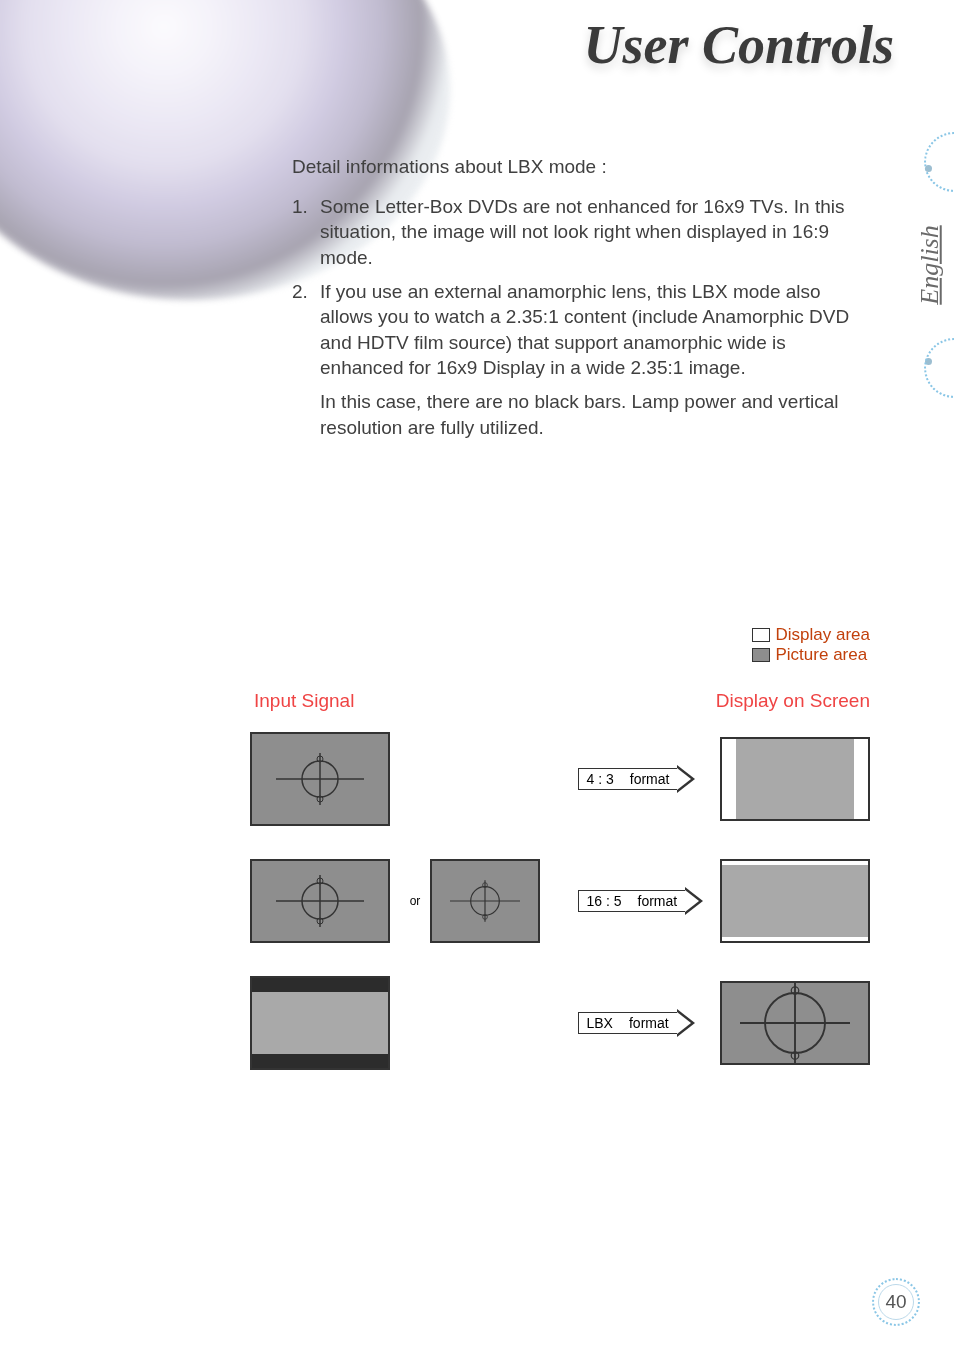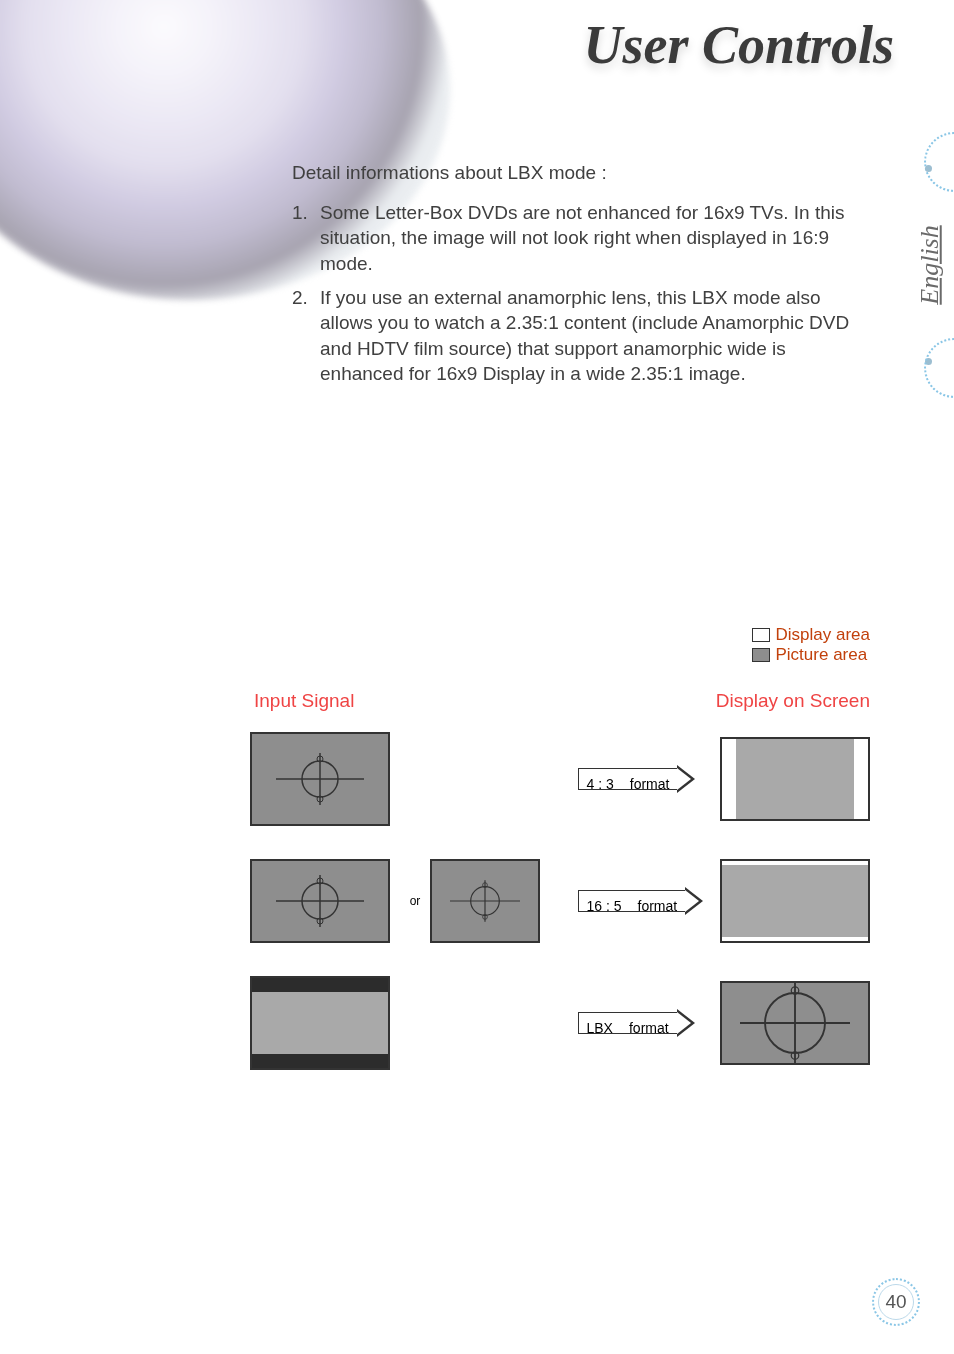--- a/index.html
+++ b/index.html
@@ -47,21 +47,21 @@
     font-size: 26px; color:#6a6a6a; font-style: italic; font-family: Georgia, serif;
     text-decoration: underline;
   }
   .content {
     position: absolute;
     left: 292px; top: 150px; width: 560px;
     color: #404040;
     font-size: 19px;
     line-height: 1.35;
   }
-  .content p { margin: 10px 0; }
+  .content p { margin: 4px 0; }
   .content .intro { margin-bottom: 14px; }
   .content .num { display: table; margin-bottom: 8px; }
   .content .num .n { display: table-cell; width: 28px; vertical-align: top; }
   .content .num .t { display: table-cell; }
   .content .sub { padding-left: 28px; margin: 8px 0; }
 
   .diagram {
     position: absolute;
     left: 250px; top: 625px; width: 640px;
   }
@@ -77,21 +77,21 @@
   .row { display:grid; grid-template-columns: 150px 30px 140px 150px 160px; align-items:center; height:112px; }
   .row + .row { margin-top: 10px; }
 
   .frame { width:140px; height:84px; border:2px solid #333; background:#8e8e8e; position:relative; display:flex; align-items:center; justify-content:center; }
   .frame .pic { position:absolute; background:#a9a9a9; }
   .frame.screen { width:150px; height:84px; }
   .ortxt { font-size:12px; text-align:center; }
   .reticle svg { width:88px; height:64px; display:block; }
   .arrowwrap { display:flex; justify-content:center; }
   .arrow { position:relative; width:135px; height:34px; display:flex; align-items:center; }
-  .arrow .box { height:22px; border:1.5px solid #333; font-size:14px; padding:7px 8px; display:flex; align-items:flex-start; gap:16px; }
+  .arrow .box { height:22px; border:1.5px solid #333; font-size:14px; padding:7px 8px; display:flex; align-items:center; gap:16px; }
   .arrow .head { width:0;height:0; border-top:14px solid transparent; border-bottom:14px solid transparent; border-left:18px solid #333; position:relative; margin-left:-1px;}
   .arrow .head::after { content:""; position:absolute; left:-18px; top:-11px; width:0;height:0; border-top:11px solid transparent; border-bottom:11px solid transparent; border-left:14px solid #fff;}
 
   .pagebadge { position:absolute; bottom:28px; right:34px; width:48px; height:48px; }
   .pagebadge .ring1 { position:absolute; inset:0; border:2px dotted #8ac6e6; border-radius:50%; }
   .pagebadge .ring2 { position:absolute; inset:6px; border:1px solid #bcd9ea; border-radius:50%; }
   .pagebadge .num { position:absolute; inset:0; display:flex; align-items:center; justify-content:center; font-size:19px; color:#555; }
 </style>
 </head>
 <body>
@@ -113,20 +113,21 @@
 
   <div class="num">
     <span class="n">1.</span>
     <span class="t">Some Letter-Box DVDs are not enhanced for 16x9 TVs. In this situation, the image will not look right when displayed in 16:9 mode.</span>
   </div>
 
   <div class="num">
     <span class="n">2.</span>
     <span class="t">If you use an external anamorphic lens, this LBX mode also allows you to watch a 2.35:1 content (include Anamorphic DVD and HDTV film source) that support anamorphic wide is enhanced for 16x9 Display in a wide 2.35:1 image.</span>
   </div>
+  <p class="sub">In this case, there are no black bars. Lamp power and vertical resolution are fully utilized.</p>
 </div>
 
 <div class="diagram">
   <div class="legend">
     <div class="item">
         <span class="sw"></span>
         <span>Display area</span>
       </div>
     <div class="item">
         <span class="sw grey"></span>

